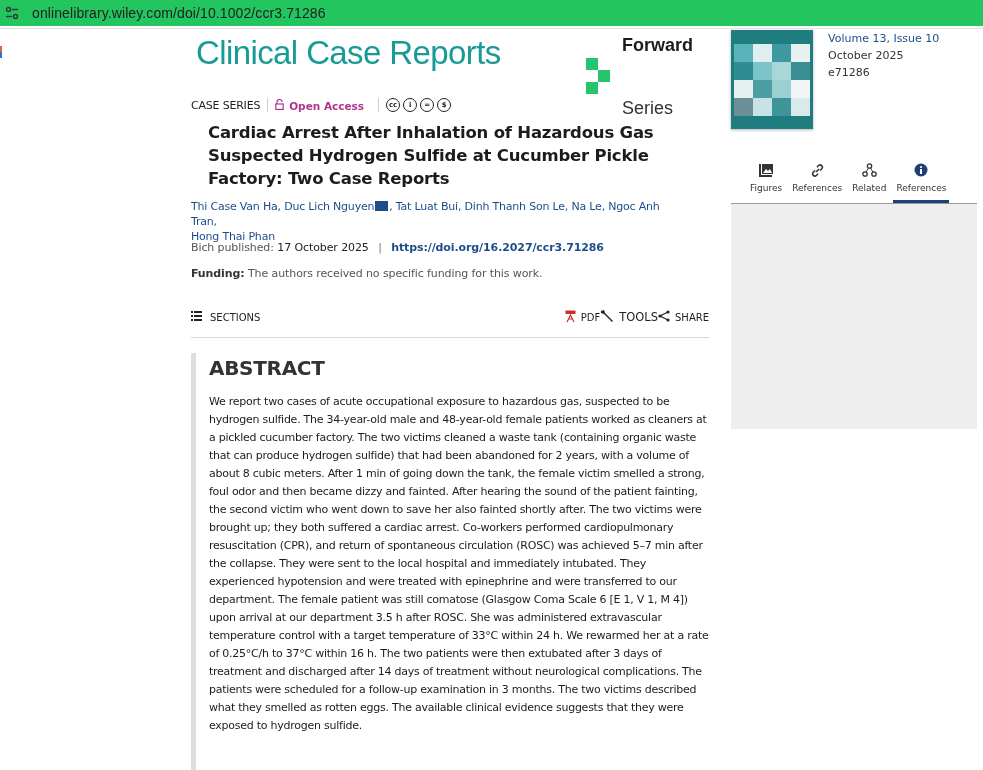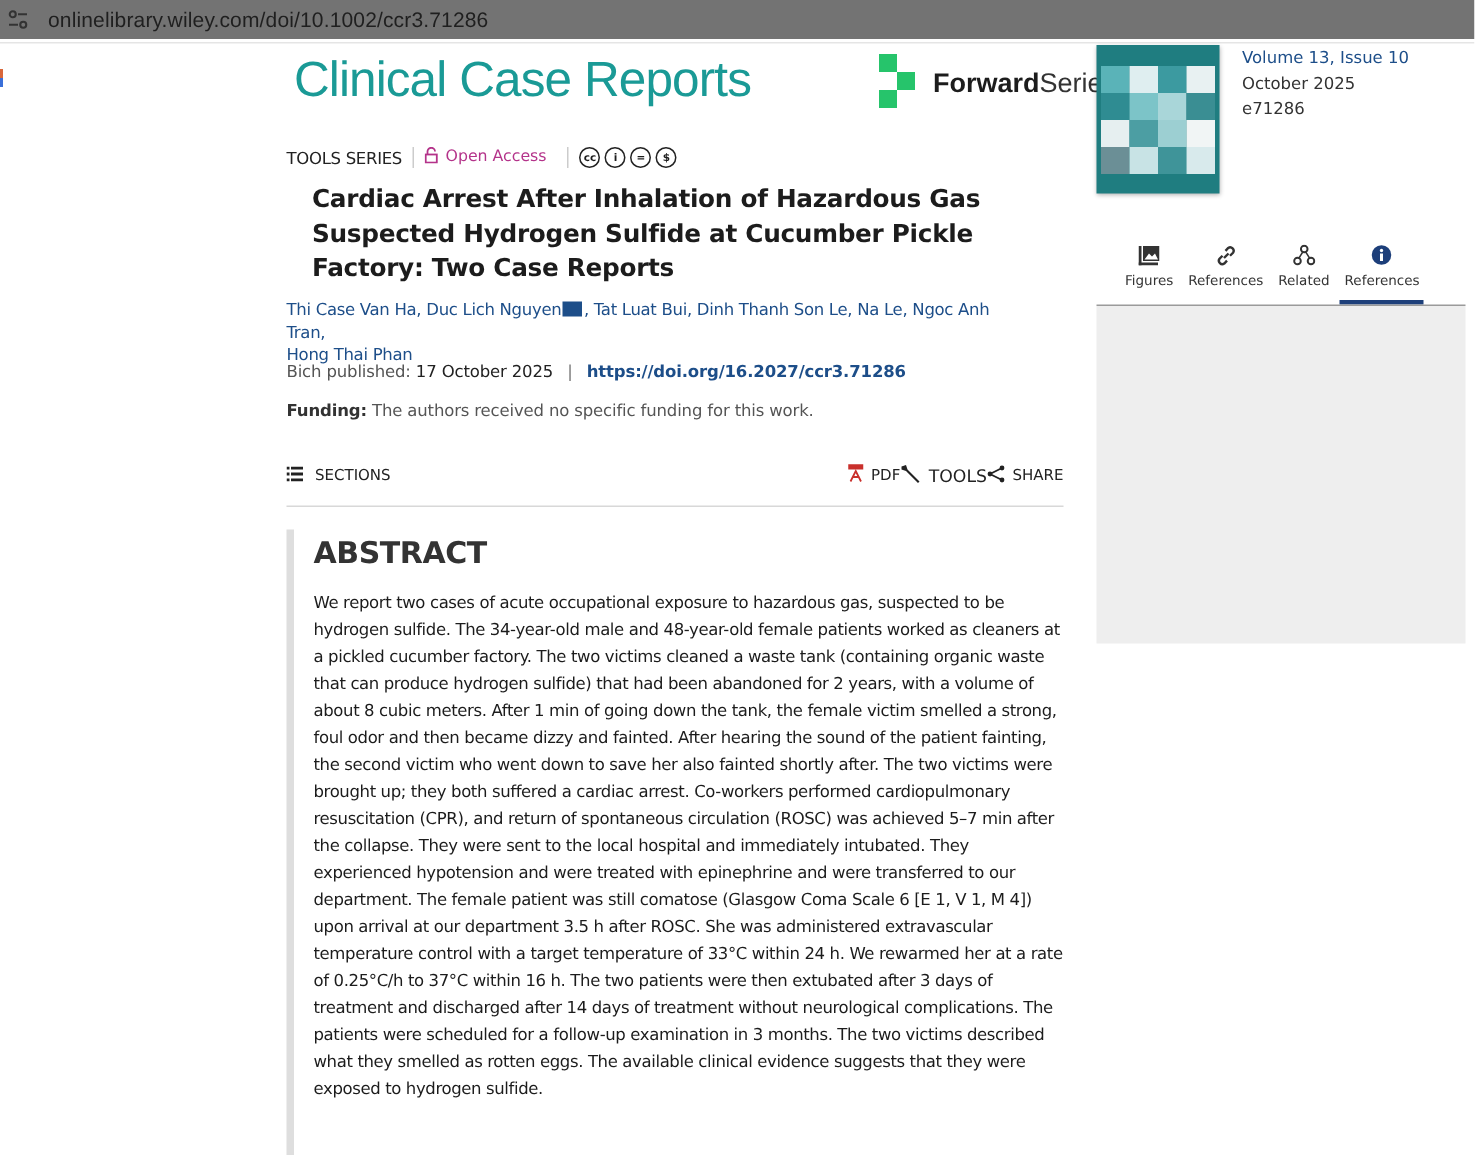--- a/index.html
+++ b/index.html
@@ -1,48 +1,48 @@
 <!DOCTYPE html>
 <html><head>
 <meta charset="utf-8">
 <style>
   * { box-sizing: border-box; margin: 0; padding: 0; }
   html, body { width: 983px; height: 770px; overflow: hidden; background: #fff; }
   body { font-family: "DejaVu Sans", sans-serif; color: #1c1c1c; position: relative; }
 
   
-  .addrbar { position: absolute; left: 0; top: 0; width: 983px; height: 26px; background: #737373; display: flex; align-items: center; }
+  .addrbar { position: absolute; left: 0; top: 0; width: 983px; height: 26px; background: #22c55e; display: flex; align-items: center; }
   .addrbar .site-icon { width: 16px; height: 16px; margin-left: 4px; margin-right: 12px; display: flex; align-items: center; justify-content: center; }
   .addrbar .url { font-family: "Liberation Sans", sans-serif; font-size: 14px; color: #1f1f1f; letter-spacing: 0.1px; }
   .topline { position: absolute; left: 0; top: 28px; width: 983px; height: 1px; background: #e5e5e5; }
 
   .left-edge { position: absolute; left: 0; top: 46px; width: 2px; height: 6px; background: #d9673a; }
   .left-edge2 { position: absolute; left: 0; top: 52px; width: 2px; height: 6px; background: #3a6fd9; }
 
   
   .journal-title { position: absolute; left: 196px; top: 34px; font-family: "Liberation Sans", sans-serif; font-size: 33px; color: #1a9a96; letter-spacing: -0.6px; }
   .forward { position: absolute; left: 586px; top: 36px; display: flex; align-items: center; }
   .forward .glyph { width: 26px; height: 38px; position: relative; margin-right: 10px; }
   .forward .glyph span { position: absolute; background: #26c46b; width: 12px; height: 12px; }
-  .forward .txt { display: flex; flex-direction: row; line-height: 19px; }
+  .forward .txt { display: flex; flex-direction: column; line-height: 19px; gap: 44px; }
   .forward .txt .f1 { font-family: "Liberation Sans", sans-serif; font-weight: bold; font-size: 18px; color: #1c1c1c; }
   .forward .txt .f2 { font-family: "Liberation Sans", sans-serif; font-size: 18px; color: #333; }
 
   .cover { position: absolute; left: 731px; top: 30px; width: 82px; height: 99px; background: #1f7d80; box-shadow: 0 1px 3px rgba(0,0,0,0.3); overflow: hidden; }
   .cover .grid { position: absolute; left: 3px; top: 14px; width: 76px; height: 72px; display: grid; grid-template-columns: repeat(4, 1fr); grid-template-rows: repeat(4, 1fr); gap: 0; }
   .cover .grid span { display: block; }
   .issue { position: absolute; left: 828px; top: 30px; font-size: 11px; line-height: 17px; }
   .issue .vol { color: #1d4e89; }
   .issue .date, .issue .eid { color: #333; }
 
   
   .meta { position: absolute; left: 191px; top: 98px; display: flex; align-items: center; font-size: 11px; }
   .meta .type { color: #222; letter-spacing: -0.2px; }
   .meta .sep { width: 1px; height: 14px; background: #ccc; margin: 0 7px; }
-  .meta .oa { color: #b4338a; font-weight: normal; font-size: 10.5px; display: flex; align-items: flex-start; }
+  .meta .oa { color: #b4338a; font-weight: bold; font-size: 10.5px; display: flex; align-items: flex-end; }
   .meta .oa .lock { margin-right: 5px; }
   .meta .lic { display: flex; gap: 3px; margin-left: 0; }
   .meta .lic span { width: 14px; height: 14px; border: 1.5px solid #222; border-radius: 50%; display: inline-flex; align-items: center; justify-content: center; font-size: 7px; font-weight: bold; }
 
   .title { position: absolute; left: 208px; top: 121px; width: 520px; font-size: 16.5px; font-weight: bold; line-height: 23px; color: #1c1c1c; letter-spacing: -0.2px; }
 
   .authors { position: absolute; left: 191px; top: 199px; width: 470px; font-size: 11px; line-height: 15px; color: #1d4e89; letter-spacing: -0.2px; }
   .authors .mail { display: inline-block; width: 13px; height: 10px; background: #1d4e89; vertical-align: -1px; margin: 0 1px; position: relative; }
   .publine { position: absolute; left: 191px; top: 241px; font-size: 11px; color: #555; letter-spacing: -0.1px; }
   .publine .d { color: #222; }
@@ -125,21 +125,21 @@
       <span style="background:#d8eaec"></span>
   </div>
 </div>
 <div class="issue">
   <div class="vol">Volume 13, Issue 10</div>
   <div class="date">October 2025</div>
   <div class="eid">e71286</div>
 </div>
 
 <div class="meta">
-  <span class="type">TOOLS SERIES</span>
+  <span class="type">CASE SERIES</span>
   <span class="sep"></span>
   <span class="oa">
     <span class="lock">
       <svg width="9" height="11" viewBox="0 0 9 11">
           <path d="M2 5V3a2.5 2.5 0 0 1 5 0" fill="none" stroke="#b4338a" stroke-width="1.2"></path>
           <rect x="0.8" y="5" width="7.4" height="5.4" fill="none" stroke="#b4338a" stroke-width="1.2"></rect>
         </svg>
     </span>
     <span>Open Access</span>
   </span>

